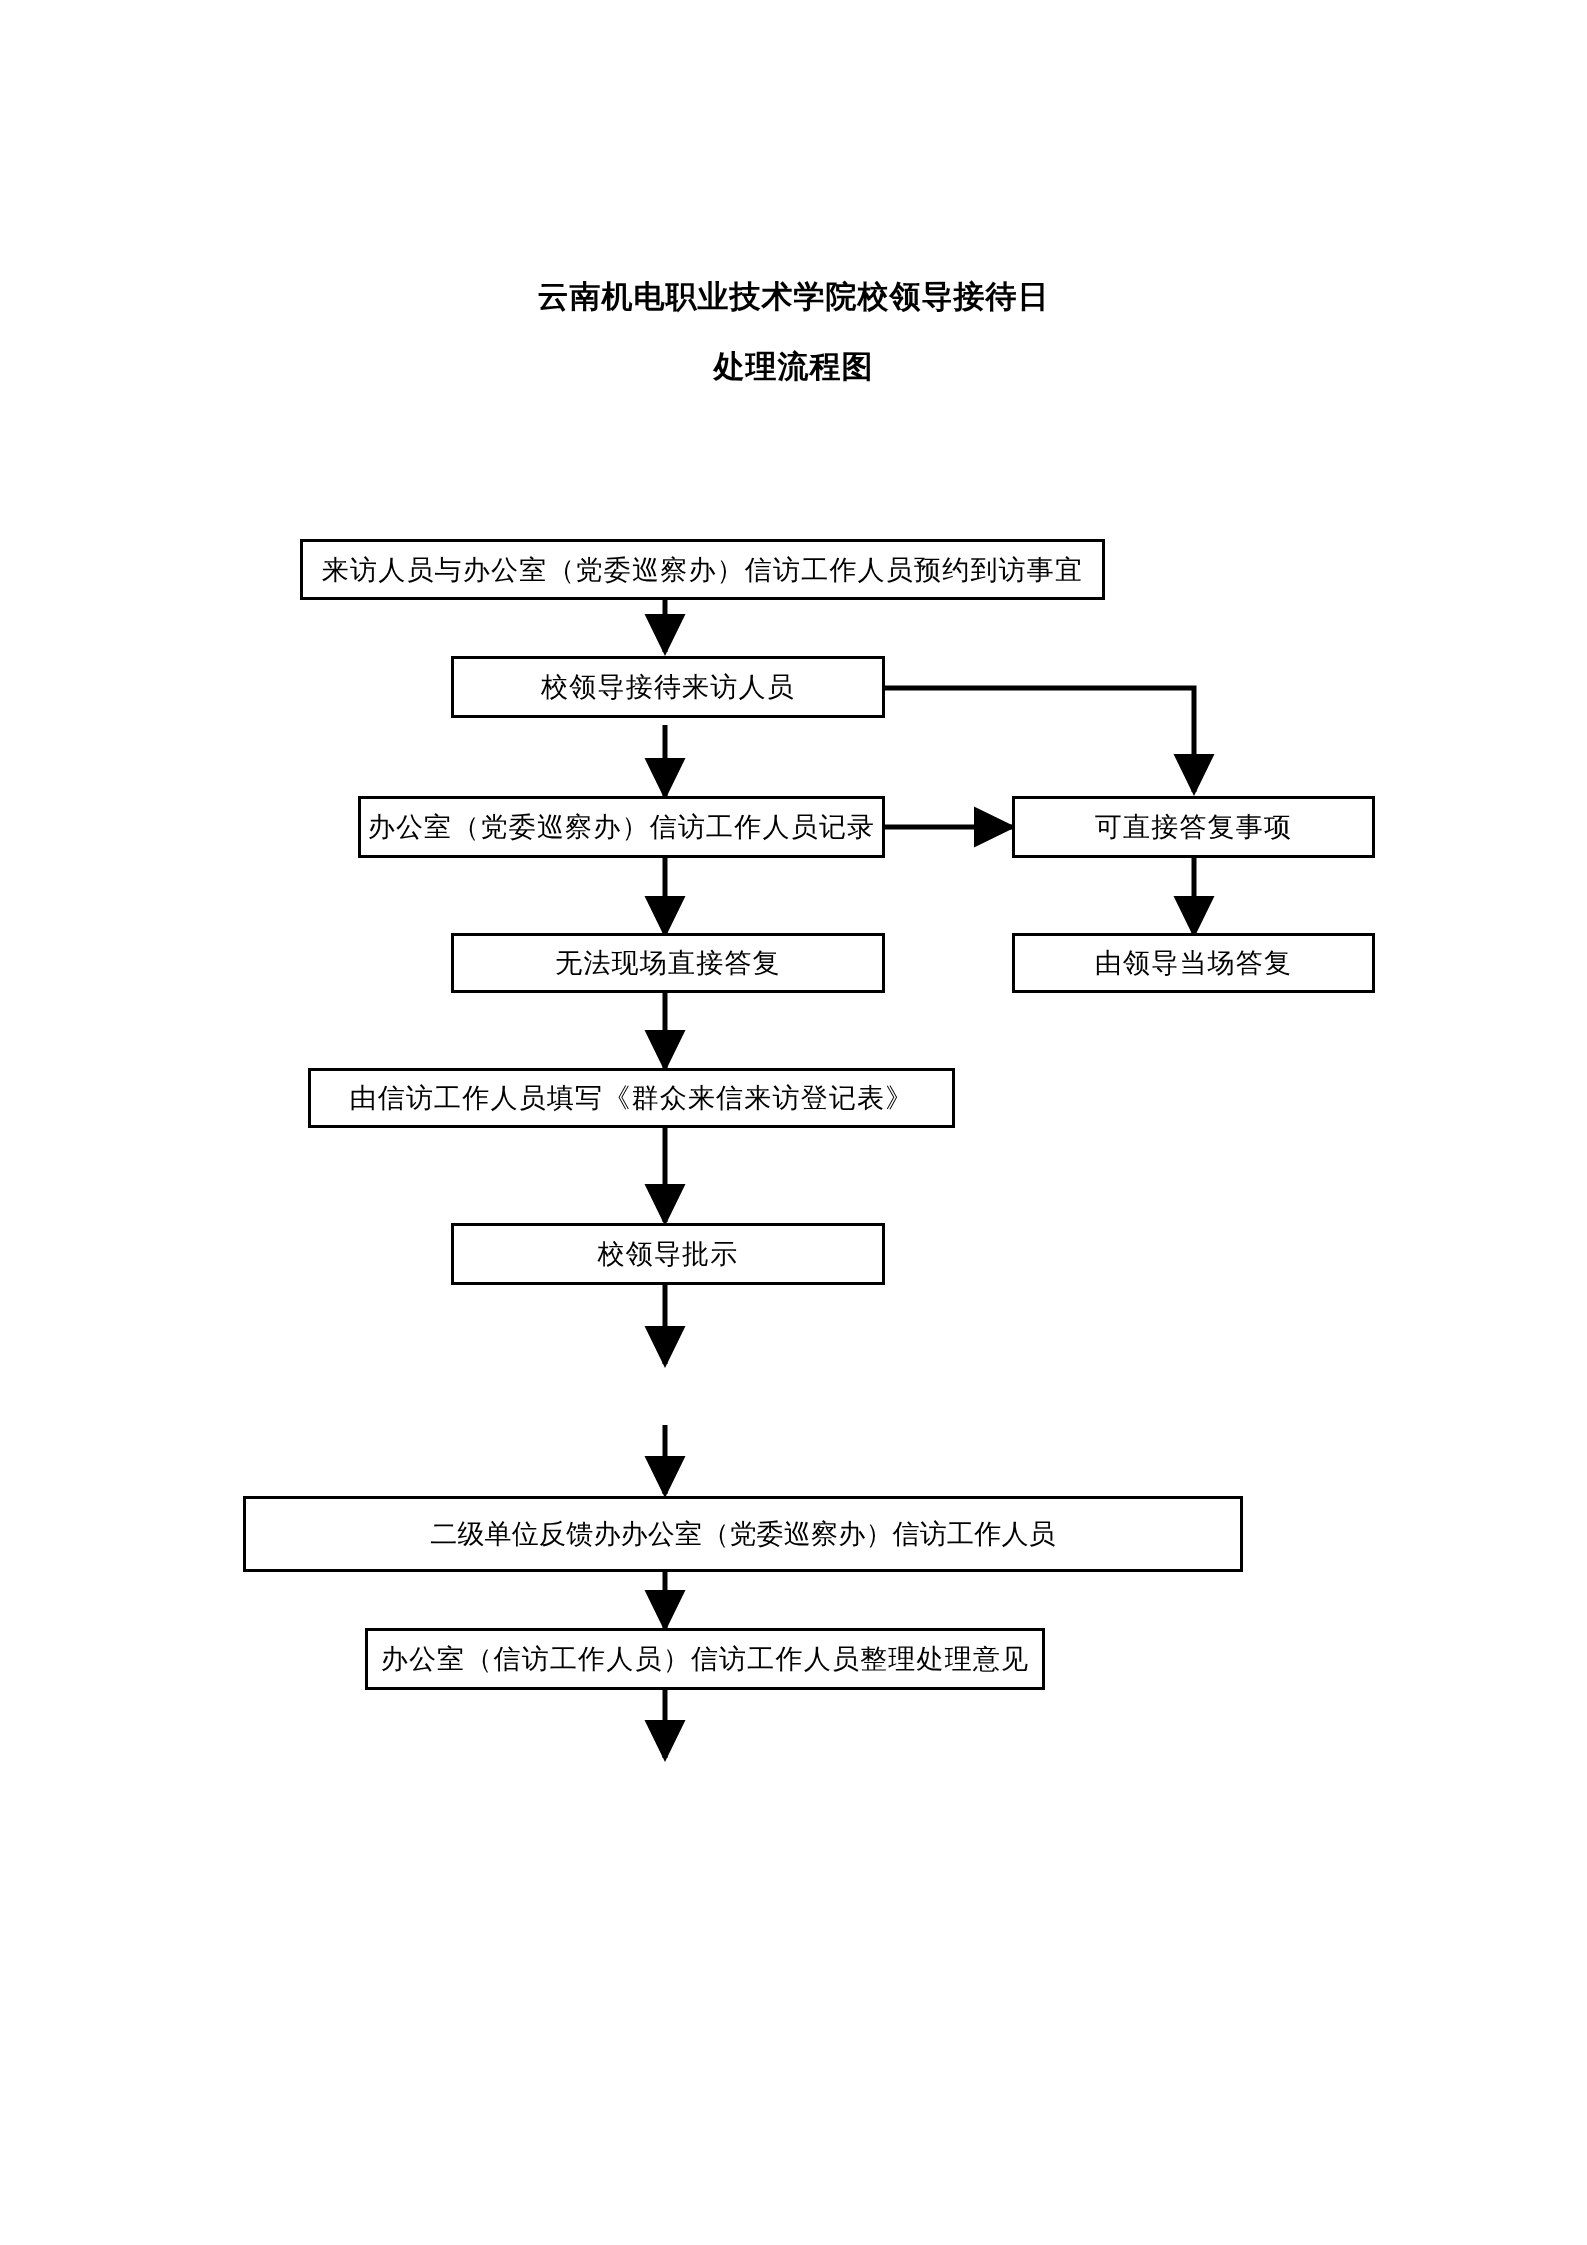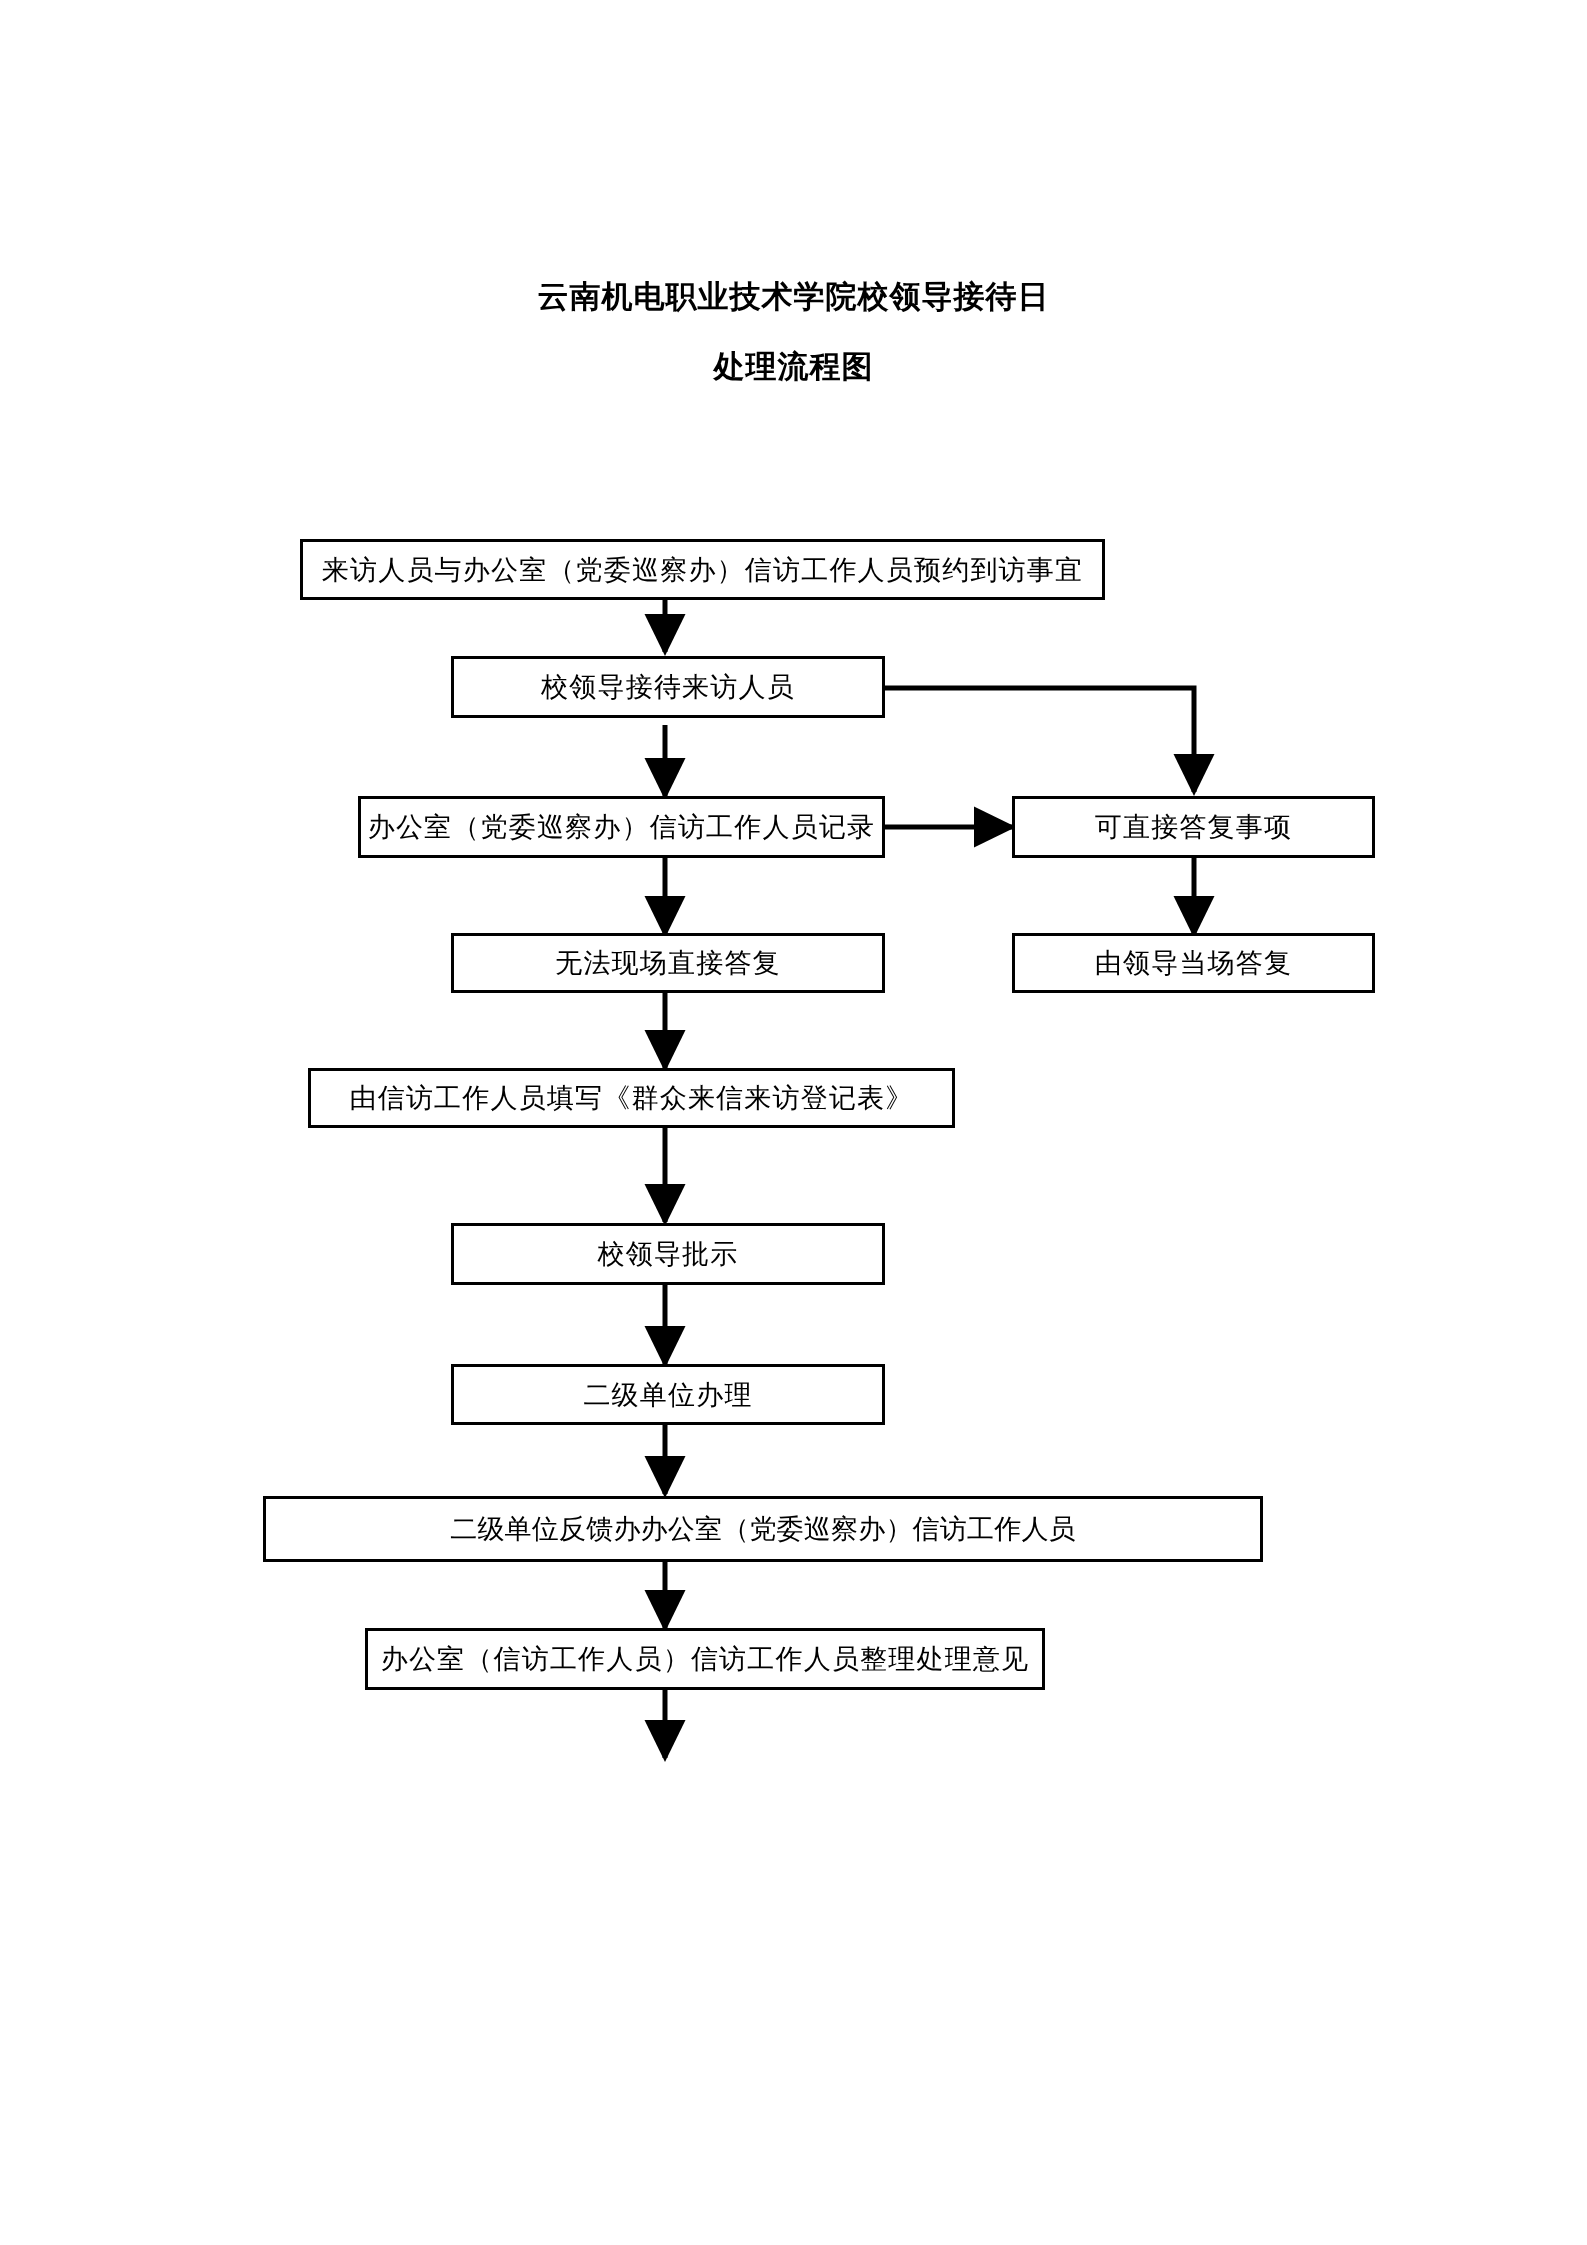--- a/index.html
+++ b/index.html
@@ -130,25 +130,22 @@
   </div>
 
   <div class="node" style="left:308px; top:1068px; width:647px; height:60px;">
     <span class="node-label">由信访工作人员填写《群众来信来访登记表》</span>
   </div>
 
   <div class="node" style="left:451px; top:1223px; width:434px; height:62px;">
     <span class="node-label">校领导批示</span>
   </div>
 
-  <div class="node" style="left:451px; top:1364px; width:434px; height:61px;">
-    <span class="node-label">二级单位办理</span>
-  </div>
 
-  <div class="node" style="left:243px; top:1496px; width:1000px; height:66px;margin-left:20px;">
+  <div class="node" style="left:243px; top:1496px; width:1000px; height:76px;">
     <span class="node-label compact">二级单位反馈办办公室（党委巡察办）信访工作人员</span>
   </div>
 
   <div class="node" style="left:365px; top:1628px; width:680px; height:62px;">
     <span class="node-label">办公室（信访工作人员）信访工作人员整理处理意见</span>
   </div>
 
 
 </div>
 

